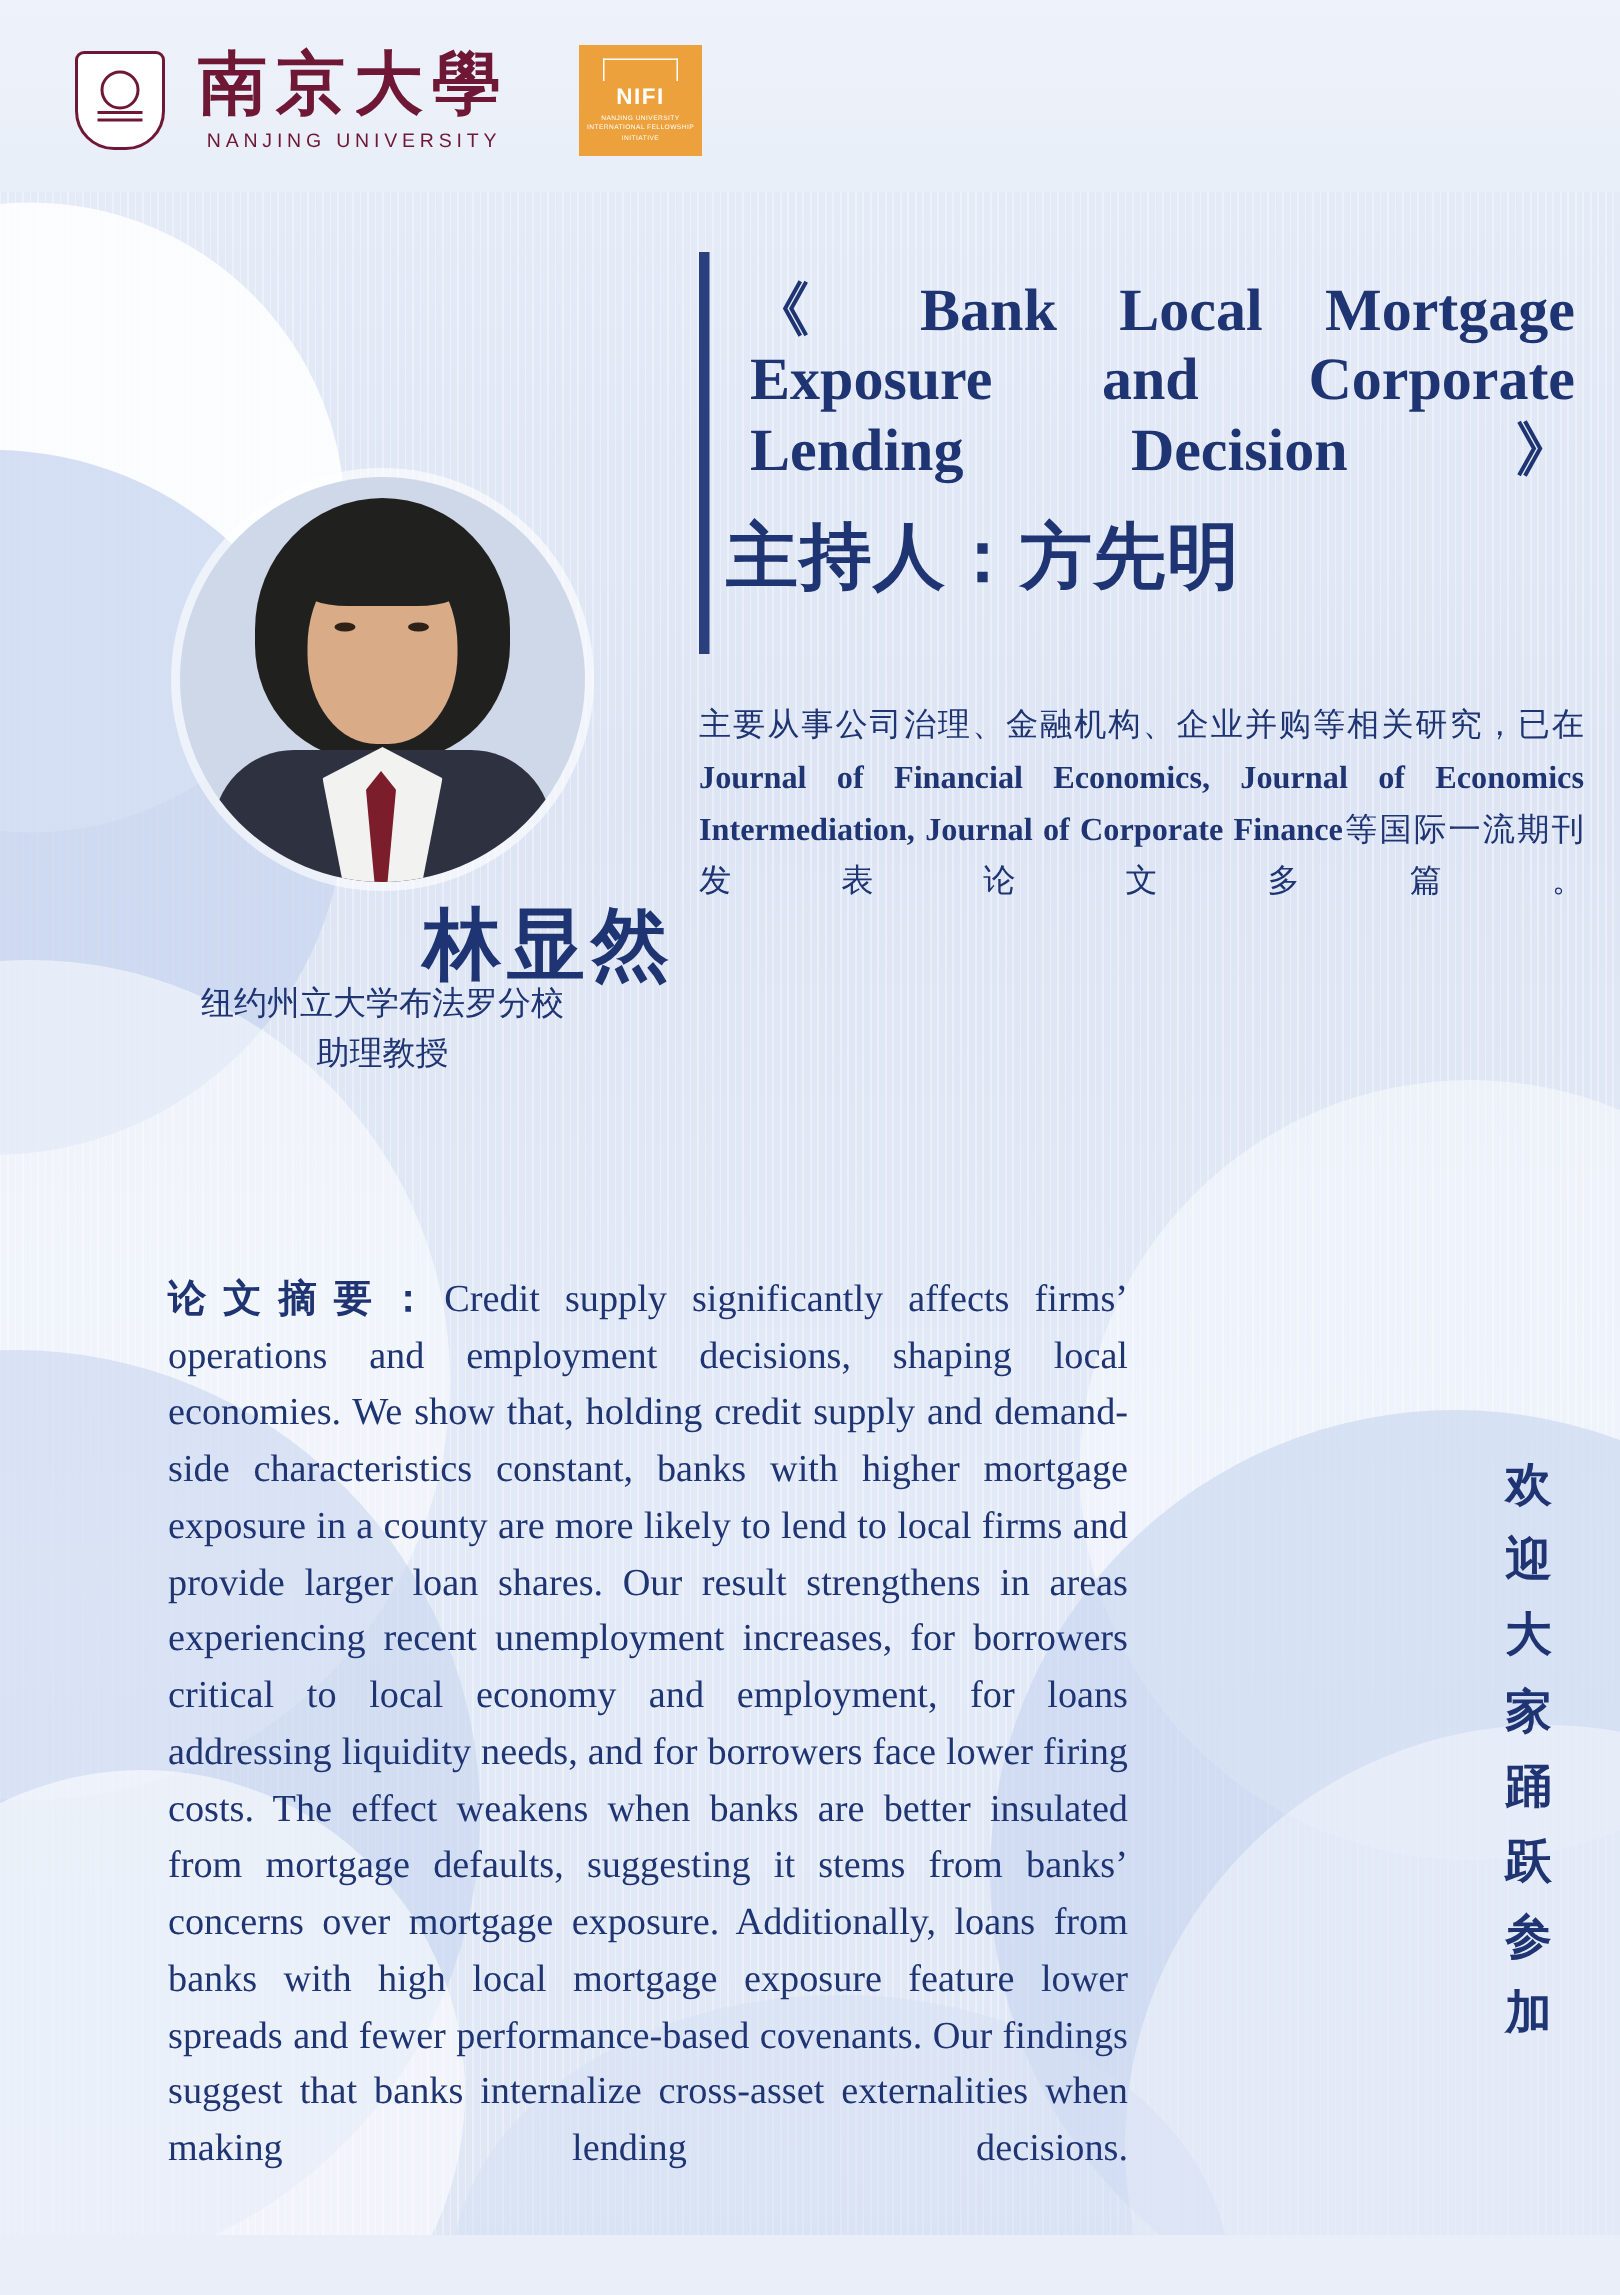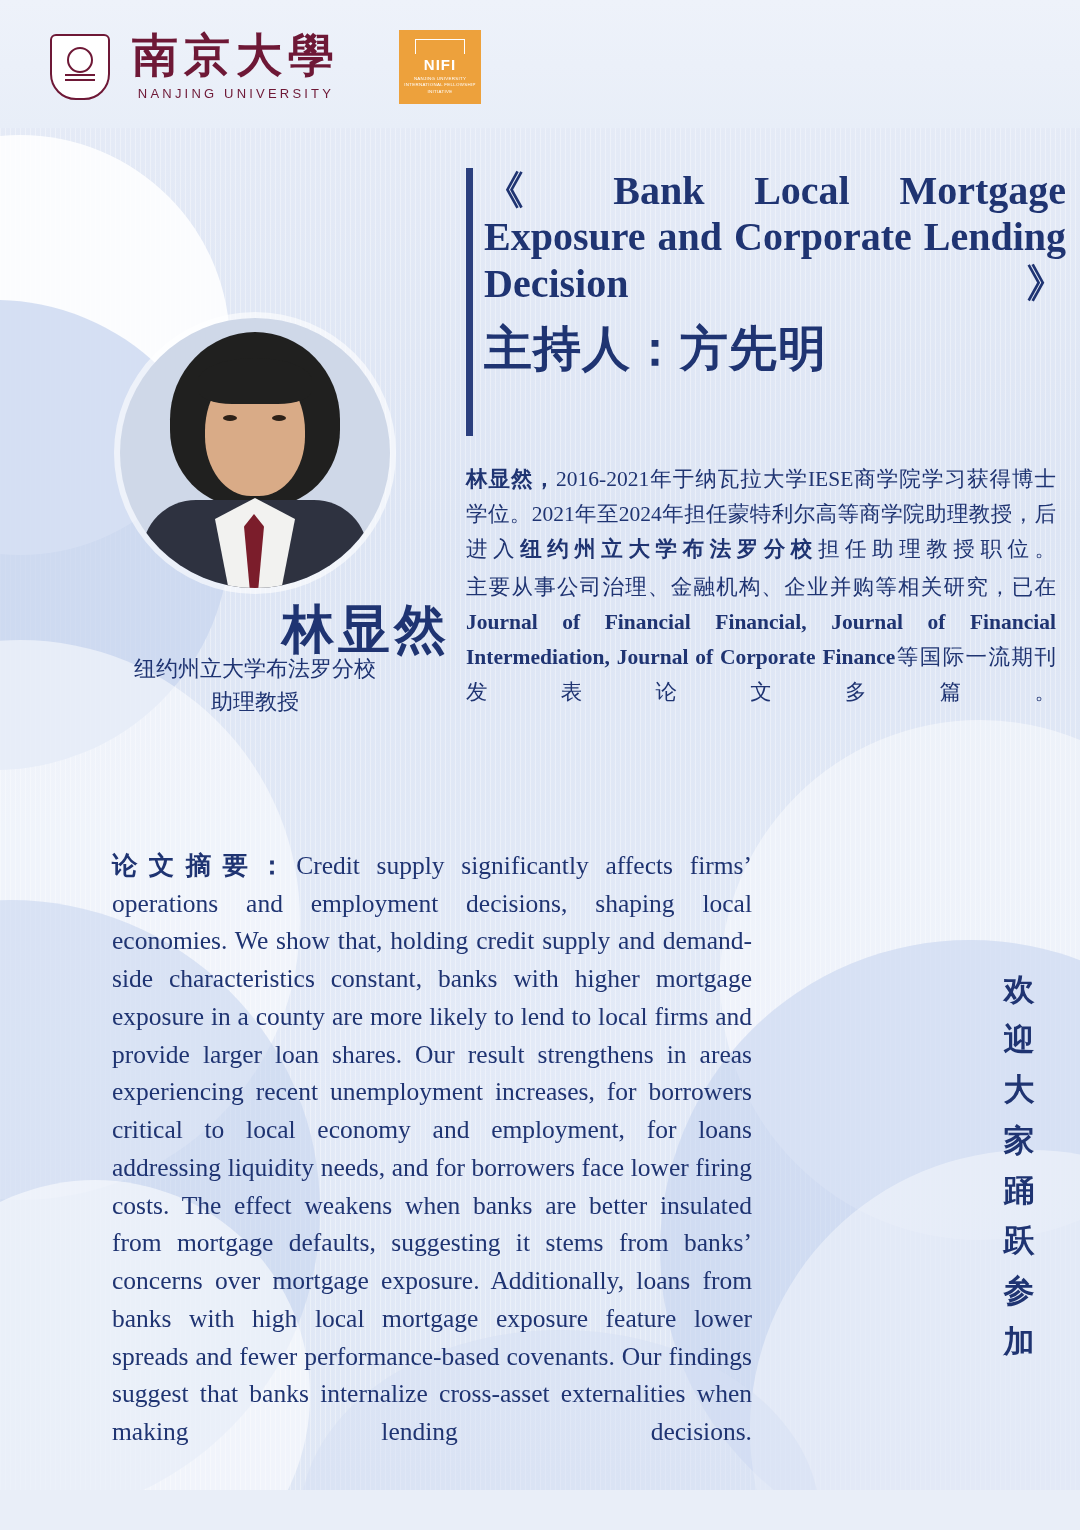--- a/index.html
+++ b/index.html
@@ -50,34 +50,34 @@
   .nju-crest:before{content:"";position:absolute;left:50%;top:11px;transform:translateX(-50%);
     width:22px;height:22px;border:2px solid #6e1836;border-radius:50%;}
   .nju-crest:after{content:"";position:absolute;left:50%;top:38px;transform:translateX(-50%);
     width:30px;height:2px;background:#6e1836;box-shadow:0 5px 0 0 #6e1836;}
   .nju-text{display:flex;flex-direction:column;align-items:center;}
   .nju-cn{font-family:"Liberation Serif",serif;font-weight:700;font-size:46px;color:#6e1836;
     letter-spacing:6px;line-height:1;}
   .nju-en{font-family:"Liberation Sans",sans-serif;font-size:13px;color:#6e1836;
     letter-spacing:3.2px;margin-top:7px;}
   .nifi-logo{width:82px;height:74px;background:#eda13c;display:flex;flex-direction:column;
-    align-items:center;justify-content:center;margin-left:37px;}
+    align-items:center;justify-content:center;margin-left:24px;}
   .nifi-top{width:48px;height:14px;border:1.6px solid #fff;border-bottom:none;}
   .nifi-mark{font-family:"Liberation Sans",sans-serif;color:#fff;font-weight:700;font-size:15px;
     letter-spacing:1px;line-height:1;margin:3px 0 4px;}
   .nifi-sub{font-family:"Liberation Sans",sans-serif;color:#fff;font-size:4.4px;line-height:1.5;
     text-align:center;letter-spacing:.3px;}
 
   
   .title-wrap{position:absolute;left:466px;top:168px;width:600px;}
   .title-bar{position:absolute;left:0;top:0;width:7px;height:268px;background:#2b3f7e;}
   .title-inner{margin-left:18px;}
   .paper-title{
     font-family:"Liberation Serif",serif;font-weight:700;font-size:40px;color:#1f3472;
-    line-height:1.16;text-align:justify;text-align-last:justify;margin:0;
+    line-height:1.16;text-align:justify;text-align-last:justify;margin:16px;
   }
   .meta-line{font-family:"Liberation Serif",serif;font-size:28px;color:#1f3472;margin-top:14px;}
   .host-line{font-family:"Liberation Serif",serif;font-weight:700;font-size:48px;color:#1f3472;
     margin-top:10px;letter-spacing:1px;}
 
   
   .bio{position:absolute;left:466px;top:462px;width:590px;
     font-size:21.5px;line-height:1.62;color:#1f3472;text-align:justify;text-align-last:justify;}
   .bio b{font-weight:700;}
   .bio p{margin:0;}
@@ -149,22 +149,21 @@
 
   <div class="title-wrap">
     <div class="title-bar"></div>
     <div class="title-inner">
       <h1 class="paper-title">《 Bank Local Mortgage Exposure and Corporate Lending Decision 》</h1>
       <div class="host-line">主持人：方先明</div>
     </div>
   </div>
 
   <div class="bio">
-    <p><b>林显然，</b><span>2016-2021年于纳瓦拉大学IESE商学院学习获得博士学位。2021年至2024年担任蒙特利尔高等商学院助理教授，后进入</span><b>纽约州立大学布法罗分校</b><span>担任助理教授职位。</span></p>
-    <p class="p2"><span>主要从事公司治理、金融机构、企业并购等相关研究，已在</span><b>Journal of Financial Financial, Journal of Financial Intermediation, Journal of Corporate Finance</b><span>等国际一流期刊发表论文多篇。</span></p>
+    <p class="p2"><span>主要从事公司治理、金融机构、企业并购等相关研究，已在</span><b>Journal of Financial Economics, Journal of Economics Intermediation, Journal of Corporate Finance</b><span>等国际一流期刊发表论文多篇。</span></p>
   </div>
 
   <div class="photo">
     <div class="hair"></div>
     <div class="shoulders"></div>
     <div class="face"></div>
     <div class="hairfront"></div>
     <div class="eyeL"></div>
     <div class="eyeR"></div>
     <div class="shirt"></div>

